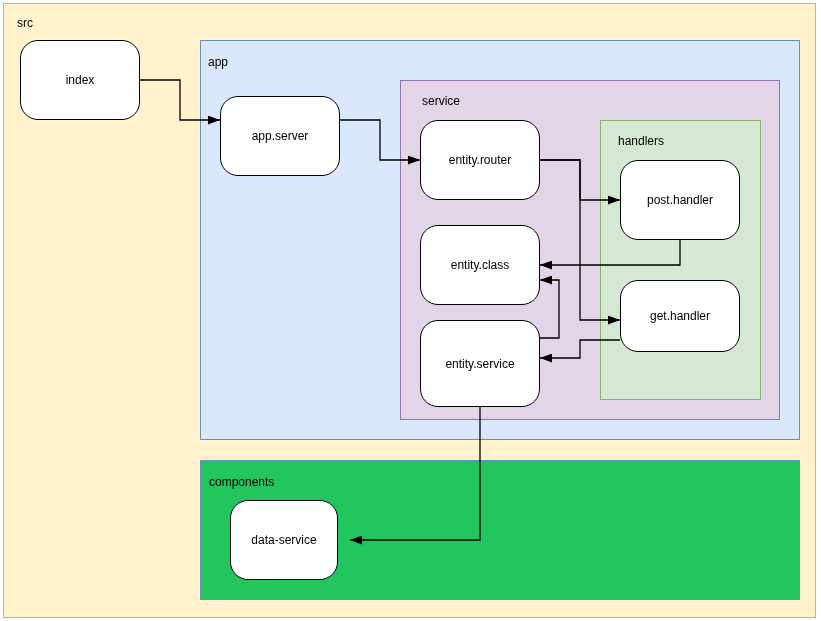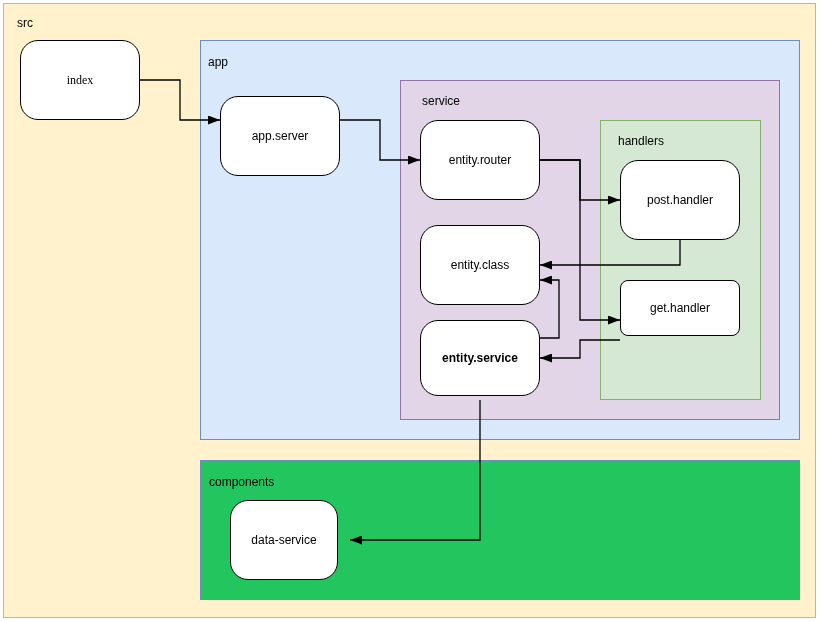--- a/index.html
+++ b/index.html
@@ -74,38 +74,38 @@
   <path class="edge" d="M 140 80 L 180 80 L 180 120 L 220 120" marker-end="url(#arrow)"></path>
       <path class="edge" d="M 340 120 L 380 120 L 380 160 L 420 160" marker-end="url(#arrow)"></path>
       <path class="edge" d="M 540 160 L 580 160 L 580 200 L 620 200" marker-end="url(#arrow)"></path>
       <path class="edge" d="M 540 160 L 580 160 L 580 320 L 620 320" marker-end="url(#arrow)"></path>
       <path class="edge" d="M 680 240 L 680 265 L 540 265" marker-end="url(#arrow)"></path>
       <path class="edge" d="M 540 338 L 559 338 L 559 280 L 540 280" marker-end="url(#arrow)"></path>
       <path class="edge" d="M 620 340 L 580 340 L 580 358 L 540 358" marker-end="url(#arrow)"></path>
       <path class="edge" d="M 480 400 L 480 540 L 350 540" marker-end="url(#arrow)"></path>
     </svg>
   <div id="nodes-layer" class="layer">
-      <div class="node" style="left: 20px; top: 40px; width: 120px; height: 80px; font-family: Liberation Serif, serif;">
+      <div class="node" style="left: 20px; top: 40px; width: 120px; height: 80px;">
         <span>index</span>
       </div>
       <div class="node" style="left: 220px; top: 80px; width: 120px; height: 80px; margin-top: 16px;">
         <span>app.server</span>
       </div>
       <div class="node" style="left: 420px; top: 120px; width: 120px; height: 80px;">
         <span>entity.router</span>
       </div>
       <div class="node" style="left: 420px; top: 225px; width: 120px; height: 80px;">
         <span>entity.class</span>
       </div>
-      <div class="node" style="left: 420px; top: 320px; width: 120px; height: 76px; font-weight: bold;">
+      <div class="node" style="left: 420px; top: 320px; width: 120px; height: 87px;">
         <span>entity.service</span>
       </div>
       <div class="node" style="left: 620px; top: 160px; width: 120px; height: 80px;">
         <span>post.handler</span>
       </div>
-      <div class="node" style="left: 620px; top: 280px; width: 120px; height: 56px; border-radius: 8px;">
+      <div class="node" style="left: 620px; top: 280px; width: 120px; height: 72px;">
         <span>get.handler</span>
       </div>
       <div class="node" style="left: 230px; top: 500px; width: 108px; height: 80px;">
         <span>data-service</span>
       </div>
     </div>
 </div>
 
 </body></html>

